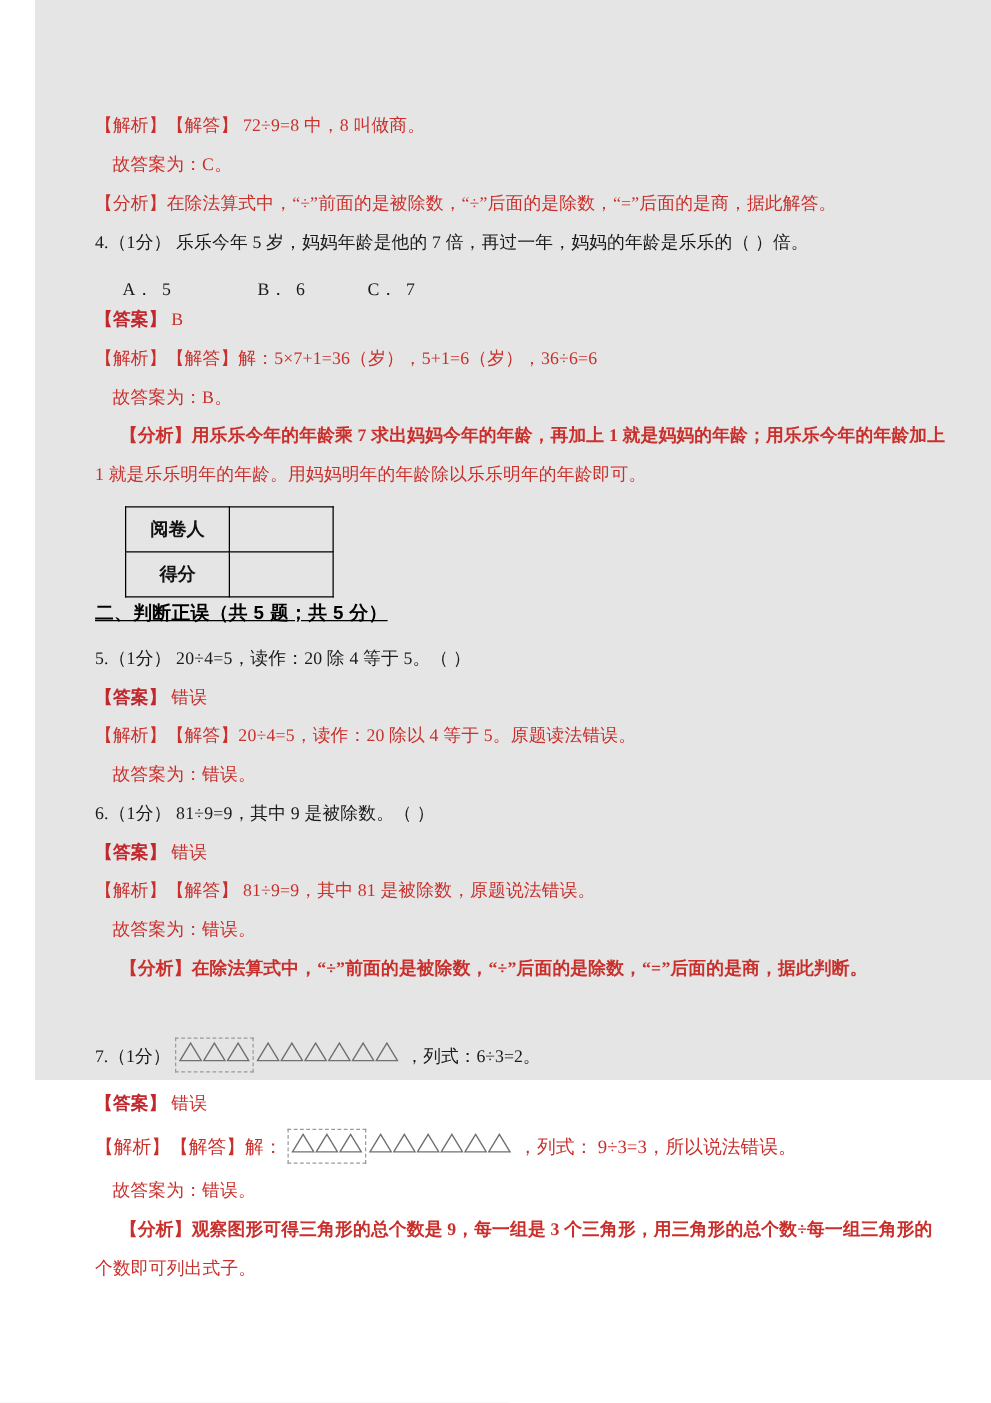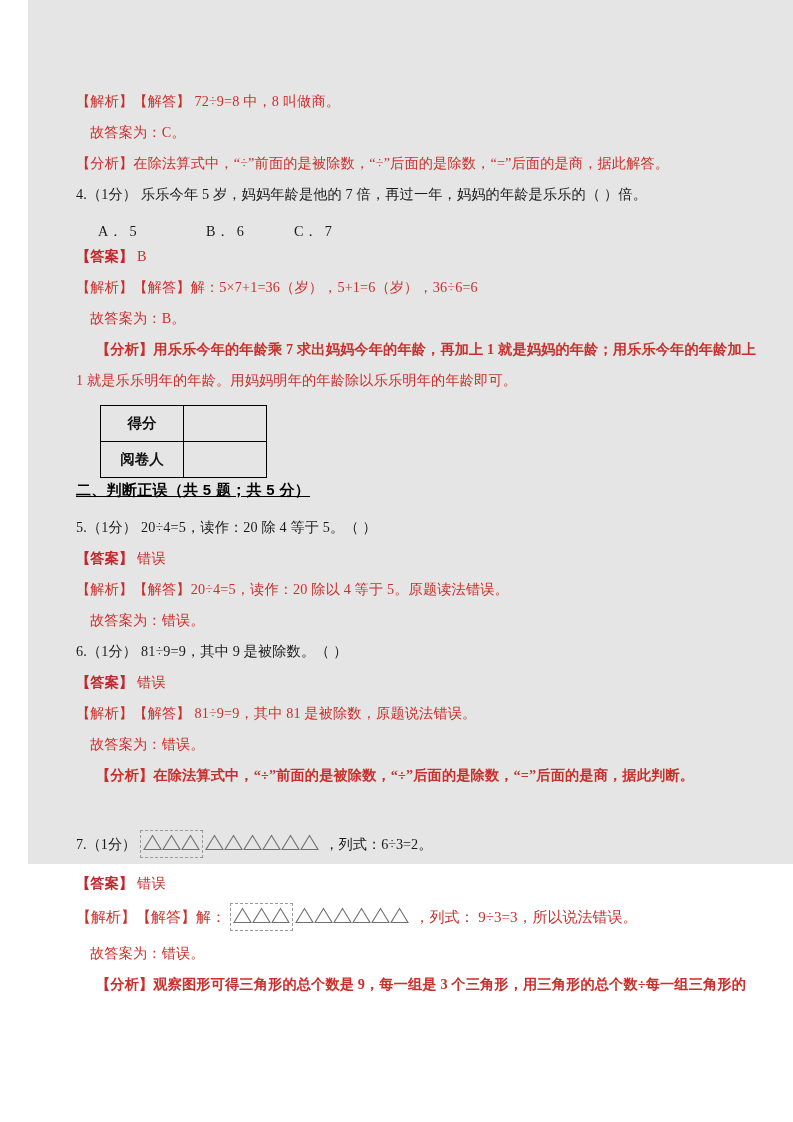--- a/index.html
+++ b/index.html
@@ -160,25 +160,25 @@
 
   <div class="opt-row">
     <span class="opt opt-a"><span>A．</span>&nbsp;&nbsp;<span>5</span></span>
     <span class="opt opt-b"><span>B．</span>&nbsp;&nbsp;<span>6</span></span>
     <span class="opt opt-c"><span>C．</span>&nbsp;&nbsp;<span>7</span></span>
   </div>
 
   <table class="score-table">
     <tbody>
         <tr>
-      <td class="labelcell">得分</td>
+      <td class="labelcell">阅卷人</td>
       <td class="blankcell"></td>
     </tr>
     <tr>
-      <td class="labelcell">阅卷人</td>
+      <td class="labelcell">得分</td>
       <td class="blankcell"></td>
     </tr>
   </tbody>
     </table>
 
   <div class="section-head">二、判断正误（共 5 题；共 5 分）</div>
 
   <div class="body-col" style="top:512px;">
     <div class="line blk">5.（1分） 20÷4=5，读作：20 除 4 等于 5。（        ）</div>
     <div class="line red"><span class="tag">【答案】</span>&nbsp;<span>错误</span></div>
@@ -250,15 +250,16 @@
               <polygon points="9.5,1.5 18,15.5 1,15.5" fill="none" stroke="#707070" stroke-width="1.1"></polygon>
             </svg></span>
       </span>
     </span>
     <span>，列式：  9÷3=3，所以说法错误。</span>
   </div>
 
   <div class="body-col" style="top:938px;">
     <div class="line red ind1">故答案为：错误。</div>
     <div class="line red ind2">【分析】观察图形可得三角形的总个数是 9，每一组是 3 个三角形，用三角形的总个数÷每一组三角形的</div>
+    <div class="line red">个数即可列出式子。</div>
   </div>
 
 </div>
 
 </body></html>

